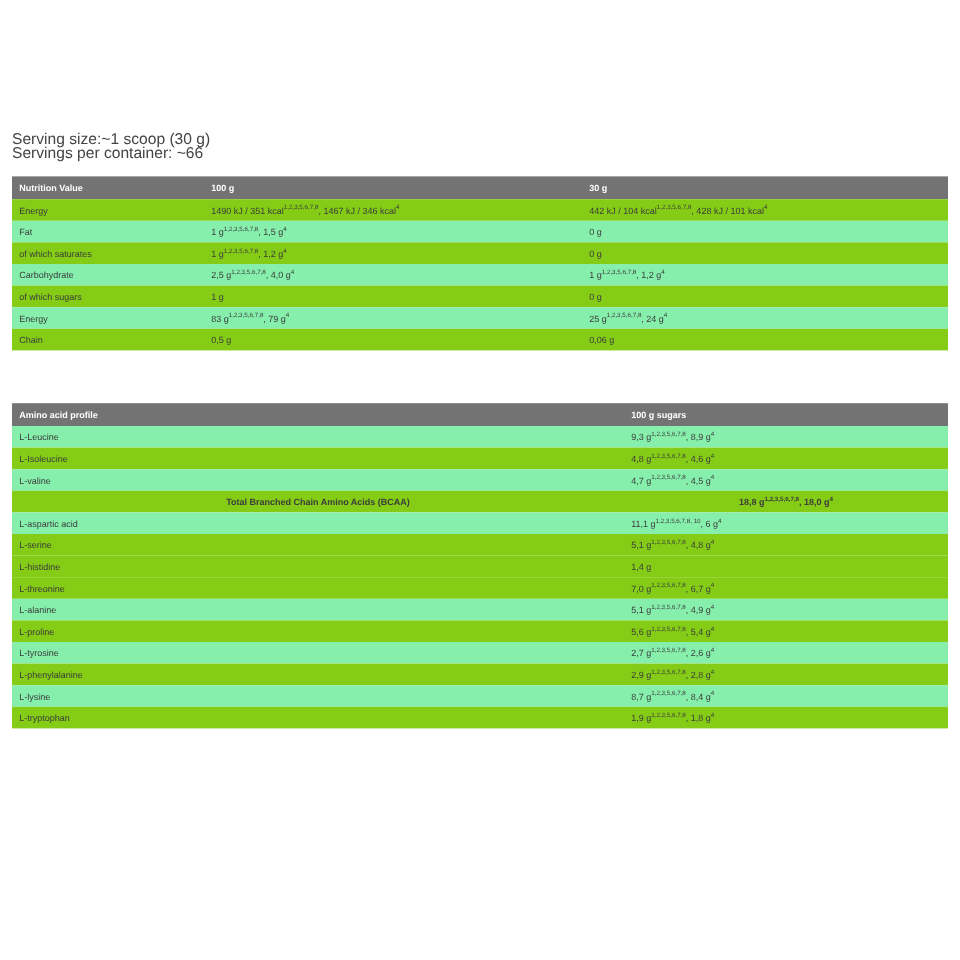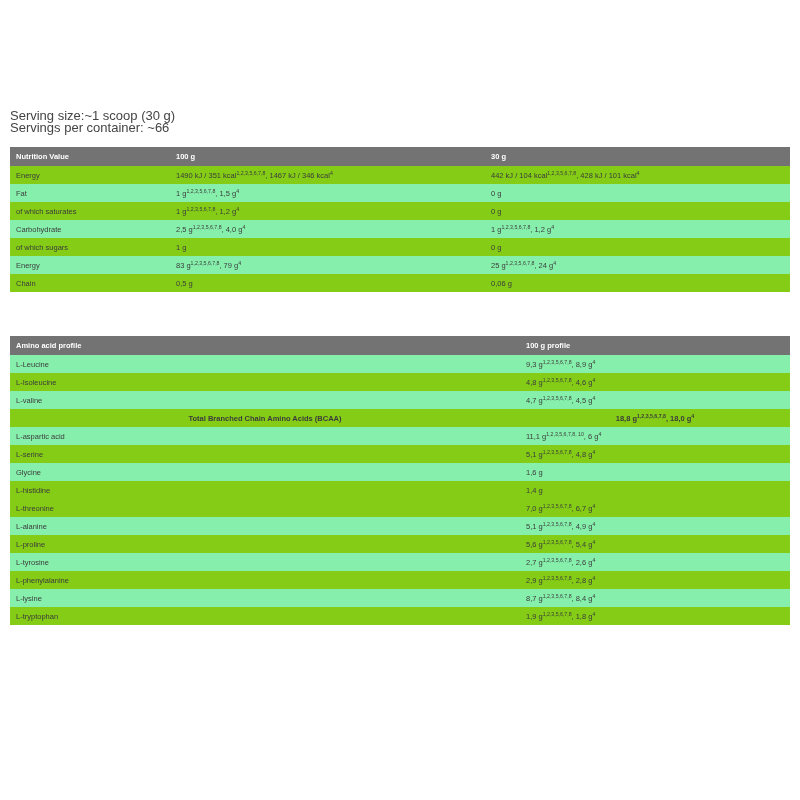--- a/index.html
+++ b/index.html
@@ -156,21 +156,21 @@
 
   <div class="table-wrap-2">
     <table class="nutri">
       <colgroup>
         <col class="a1">
           <col class="a2">
       </colgroup>
       <tbody id="amino-body">
           <tr class="header-row">
             <td>Amino acid profile</td>
-            <td>100 g profile</td>
+            <td>100 g sugars</td>
           </tr>
           <tr class="plain">
             <td>L-Leucine</td>
             <td class="val">9,3 g<sup>1,2,3,5,6,7,8</sup>, 8,9 g<sup>4</sup></td>
           </tr>
           <tr class="shade">
             <td>L-Isoleucine</td>
             <td class="val">4,8 g<sup>1,2,3,5,6,7,8</sup>, 4,6 g<sup>4</sup></td>
           </tr>
           <tr class="plain">
@@ -182,24 +182,20 @@
             <td class="val">18,8 g<sup>1,2,3,5,6,7,8</sup>, 18,0 g<sup>4</sup></td>
           </tr>
           <tr class="plain">
             <td>L-aspartic acid</td>
             <td class="val">11,1 g<sup>1,2,3,5,6,7,8, 10</sup>, 6 g<sup>4</sup></td>
           </tr>
           <tr class="shade">
             <td>L-serine</td>
             <td class="val">5,1 g<sup>1,2,3,5,6,7,8</sup>, 4,8 g<sup>4</sup></td>
           </tr>
-          <tr class="plain">
-            <td>Glycine</td>
-            <td class="val">1,6 g</td>
-          </tr>
           <tr class="shade">
             <td>L-histidine</td>
             <td class="val">1,4 g</td>
           </tr>
           <tr class="shade">
             <td>L-threonine</td>
             <td class="val">7,0 g<sup>1,2,3,5,6,7,8</sup>, 6,7 g<sup>4</sup></td>
           </tr>
           <tr class="plain">
             <td>L-alanine</td>

